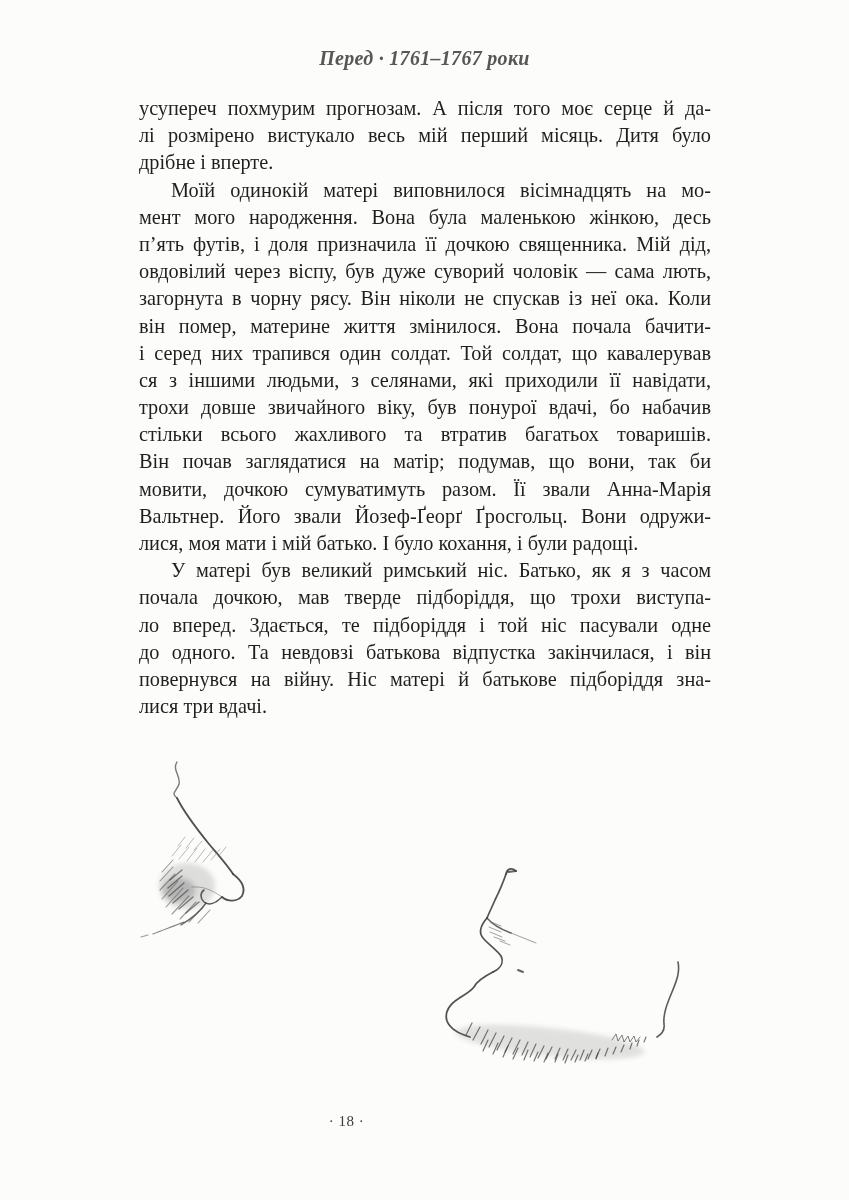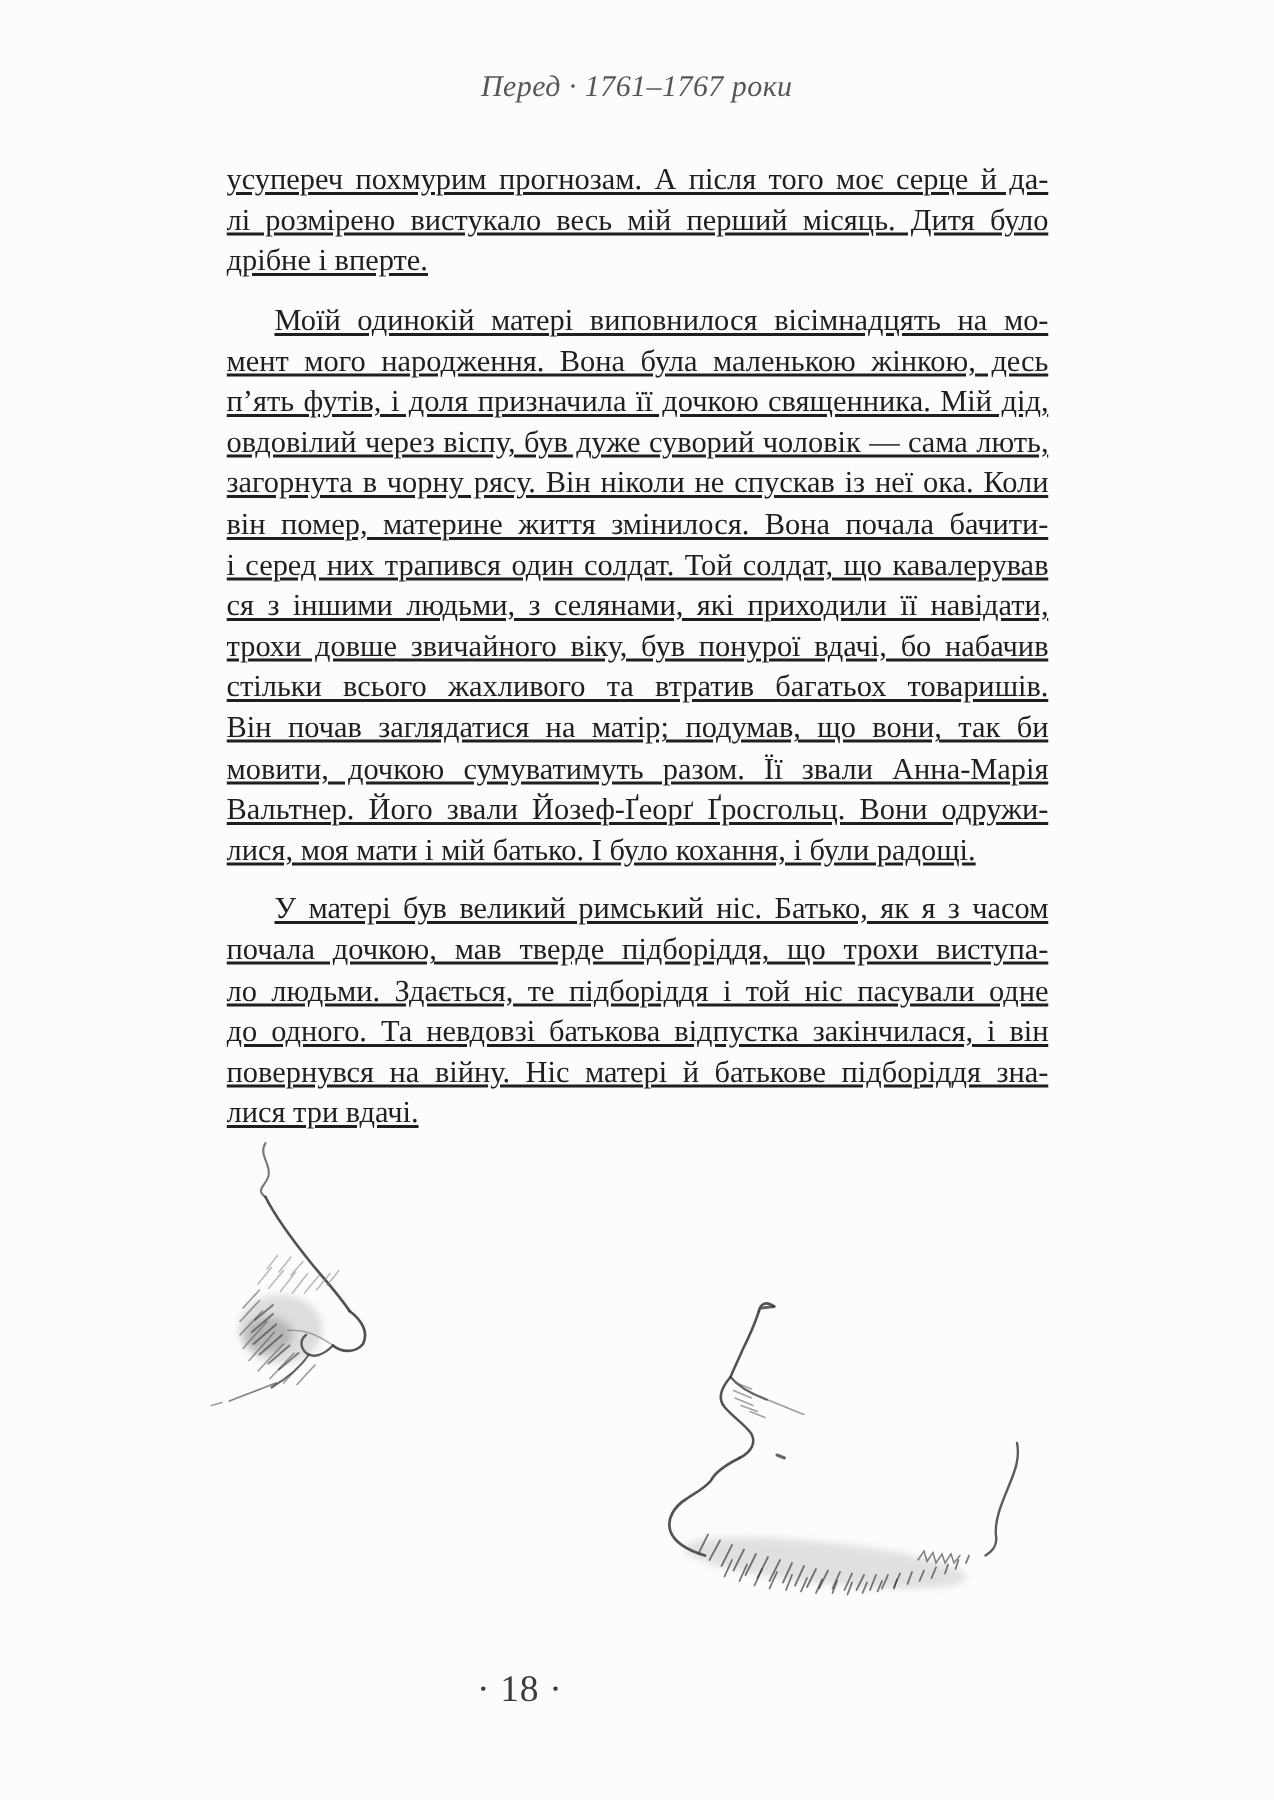--- a/index.html
+++ b/index.html
@@ -18,32 +18,33 @@
   .running-head {
     position: absolute;
     top: 47px;
     left: 0;
     width: 849px;
     text-align: center;
     font-style: italic;
     font-size: 20px;
     color: #575757;
     letter-spacing: 0.3px;
+    font-weight: bold;
   }
   .text-block {
     position: absolute;
     top: 95px;
     left: 139px;
     width: 572px;
     font-size: 20.3px;
     line-height: 27.2px;
     color: #1f1f1f;
     overflow: hidden;
   }
-  .para { margin: 12px; text-decoration: underline; }
+  .para { margin: 0; }
   .line {
     text-align: justify;
     text-align-last: justify;
     white-space: normal;
     height: 27.2px;
     overflow: hidden;
   }
   .line.last {
     text-align: center;
     text-align-last: left;
@@ -57,21 +58,21 @@
     top: 740px;
     width: 600px;
     height: 380px;
   }
   .page-number {
     position: absolute;
     top: 1113px;
     left: 0;
     width: 693px;
     text-align: center;
-    font-size: 25px;
+    font-size: 15px;
     color: #3c3c3c;
     letter-spacing: 0.5px;
   }
 </style>
 </head>
 <body>
 
 <div class="page">
 
   <div class="running-head">Перед · 1761–1767 роки</div>
@@ -94,21 +95,21 @@
         <div class="line">трохи довше звичайного віку, був понурої вдачі, бо набачив</div>
         <div class="line">стільки всього жахливого та втратив багатьох товаришів.</div>
         <div class="line">Він почав заглядатися на матір; подумав, що вони, так би</div>
         <div class="line">мовити, дочкою сумуватимуть разом. Її звали Анна-Марія</div>
         <div class="line">Вальтнер. Його звали Йозеф-Ґеорґ Ґросгольц. Вони одружи-</div>
         <div class="line last">лися, моя мати і мій батько. І було кохання, і були радощі.</div>
       </div>
       <div class="para indent">
         <div class="line">У матері був великий римський ніс. Батько, як я з часом</div>
         <div class="line">почала дочкою, мав тверде підборіддя, що трохи виступа-</div>
-        <div class="line">ло людьми. Здається, те підборіддя і той ніс пасували одне</div>
+        <div class="line">ло вперед. Здається, те підборіддя і той ніс пасували одне</div>
         <div class="line">до одного. Та невдовзі батькова відпустка закінчилася, і він</div>
         <div class="line">повернувся на війну. Ніс матері й батькове підборіддя зна-</div>
         <div class="line last">лися три вдачі.</div>
       </div>
     </div>
 
   <svg class="illustration" viewBox="0 0 600 380" xmlns="http://www.w3.org/2000/svg">
     <defs>
       <filter id="soft" x="-50%" y="-50%" width="200%" height="200%">
         <feGaussianBlur stdDeviation="2.4"></feGaussianBlur>

